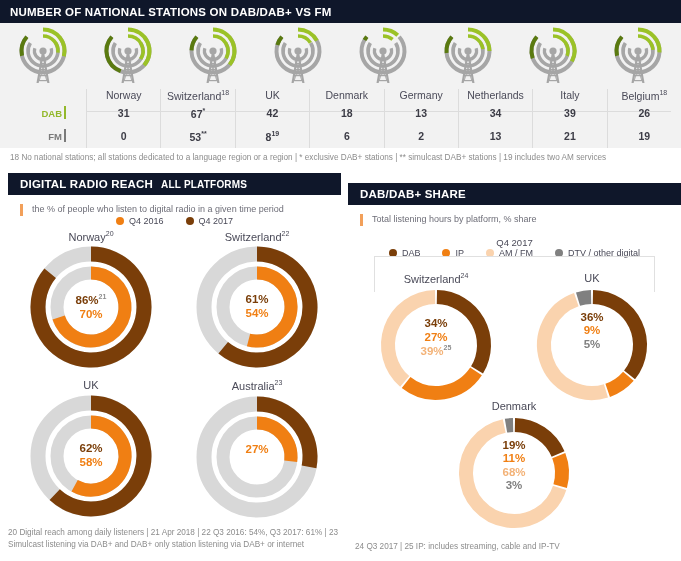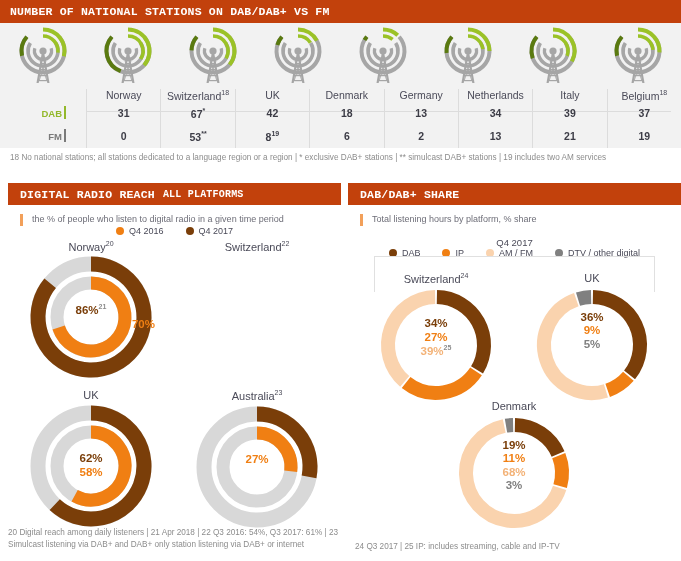--- a/index.html
+++ b/index.html
@@ -7,27 +7,26 @@
     margin: 0; padding: 0;
     width: 681px; height: 561px;
     background: #ffffff;
     font-family: "Liberation Sans", sans-serif;
     overflow: hidden;
   }
   #root { position: relative; width: 681px; height: 561px; background: #fff; }
 
   
   .bar {
-    background: #c2410c;
+    background: #0f172a;
     color: #ffffff;
     font-weight: bold;
     display: flex;
     align-items: center;
     letter-spacing: .2px;
-    font-family: Liberation Mono, monospace;
   }
   .bar .main { font-size: 11.5px; }
   .bar .sub  { font-size: 10px; font-weight: bold; margin-left: 8px; }
 
   #topbar {
     position: absolute; left: 0; top: 0; width: 681px; height: 23px;
     padding-left: 10px; font-size: 11.5px;
   }
 
   
@@ -81,21 +80,21 @@
     position:absolute; left:86px; top:88px; width:585px; height:1px; background:#DCDCDC;
   }
 
   
   #topnote {
     position: absolute; left: 10px; top: 152px; width: 662px;
     font-size: 8.2px; color: #8C8C8C; line-height: 1.45;
   }
 
   
-  #leftpanel  { position: absolute; left: 8px;   top: 183px; width: 333px; height: 378px; }
+  #leftpanel  { position: absolute; left: 8px;   top: 173px; width: 333px; height: 378px; }
   #rightpanel { position: absolute; left: 348px; top: 183px; width: 333px; height: 378px; }
 
   .panelbar { height: 22px; padding-left: 12px; width: 100%; }
 
   .subnote {
     margin-top: 9px; margin-left: 12px;
     padding-left: 9px; border-left: 3px solid #F2A05A;
     font-size: 9px; color: #6E6E78; line-height: 1.3;
   }
 
@@ -340,21 +339,21 @@
           <div class="cdab">34</div>
           <div class="cfm">13</div>
         </div>
         <div class="ccell">
           <div class="cname">Italy</div>
           <div class="cdab">39</div>
           <div class="cfm">21</div>
         </div>
         <div class="ccell">
           <div class="cname">Belgium<sup>18</sup></div>
-          <div class="cdab">37</div>
+          <div class="cdab">26</div>
           <div class="cfm">19</div>
         </div>
       </div>
   </div>
 
   <div id="topnote">18 No national stations; all stations dedicated to a language region or a region  |  * exclusive DAB+ stations  |  ** simulcast DAB+ stations  |  19 includes two AM services</div>
 
   <div id="leftpanel">
     <div class="panelbar bar">
       <span class="main">DIGITAL RADIO REACH</span>
@@ -376,26 +375,38 @@
           <div class="dtitle">Norway<sup>20</sup></div>
           <div style="position: relative; width: 128px; height: 128px; margin: 0px auto;">
             <svg width="128" height="128" viewBox="0 0 128 128">
               <circle cx="64" cy="64" r="53" stroke="#D8D8D8" stroke-width="15" fill="none"></circle>
               <path d="M 64 11 A 53 53 0 1 1 23.162798132883182 30.216528543319434" stroke="#7A3E09" stroke-width="15" fill="none"></path>
               <circle cx="64" cy="64" r="34" stroke="#D8D8D8" stroke-width="13" fill="none"></circle>
               <path d="M 64 30 A 34 34 0 1 1 31.664078445964783 74.50657780874823" stroke="#F07F13" stroke-width="13" fill="none"></path>
             </svg>
             <div class="vals cen" style="top: 50px;">
               <div style="color: rgb(122, 62, 9);">86%<sup style="color: rgb(140, 140, 140);">21</sup></div>
-              <div style="color: rgb(240, 127, 19); text-align: right;">70%</div>
+              <div style="color: rgb(240, 127, 19);">70%</div>
             </div>
           </div>
         </div>
         <div class="donutbox" style="margin-top: 2px;">
           <div class="dtitle">Switzerland<sup>22</sup></div>
+          <div style="position: relative; width: 128px; height: 128px; margin: 0px auto;">
+            <svg width="128" height="128" viewBox="0 0 128 128">
+              <circle cx="64" cy="64" r="53" stroke="#D8D8D8" stroke-width="15" fill="none"></circle>
+              <path d="M 64 11 A 53 53 0 1 1 30.216528543319463 104.83720186711685" stroke="#7A3E09" stroke-width="15" fill="none"></path>
+              <circle cx="64" cy="64" r="34" stroke="#D8D8D8" stroke-width="13" fill="none"></circle>
+              <path d="M 64 30 A 34 34 0 1 1 55.544543836394936 96.93182747837346" stroke="#F07F13" stroke-width="13" fill="none"></path>
+            </svg>
+            <div class="vals cen" style="top: 50px;">
+              <div style="color: rgb(122, 62, 9);">61%</div>
+              <div style="color: rgb(240, 127, 19);">54%</div>
+            </div>
+          </div>
         </div>
         <div class="donutbox" style="margin-top: 8px;">
           <div class="dtitle">UK</div>
           <div style="position: relative; width: 128px; height: 128px; margin: 0px auto;">
             <svg width="128" height="128" viewBox="0 0 128 128">
               <circle cx="64" cy="64" r="53" stroke="#D8D8D8" stroke-width="15" fill="none"></circle>
               <path d="M 64 11 A 53 53 0 1 1 27.719003385779516 102.63533725333482" stroke="#7A3E09" stroke-width="15" fill="none"></path>
               <circle cx="64" cy="64" r="34" stroke="#D8D8D8" stroke-width="13" fill="none"></circle>
               <path d="M 64 30 A 34 34 0 1 1 47.62037508054169 93.79442712149137" stroke="#F07F13" stroke-width="13" fill="none"></path>
             </svg>

